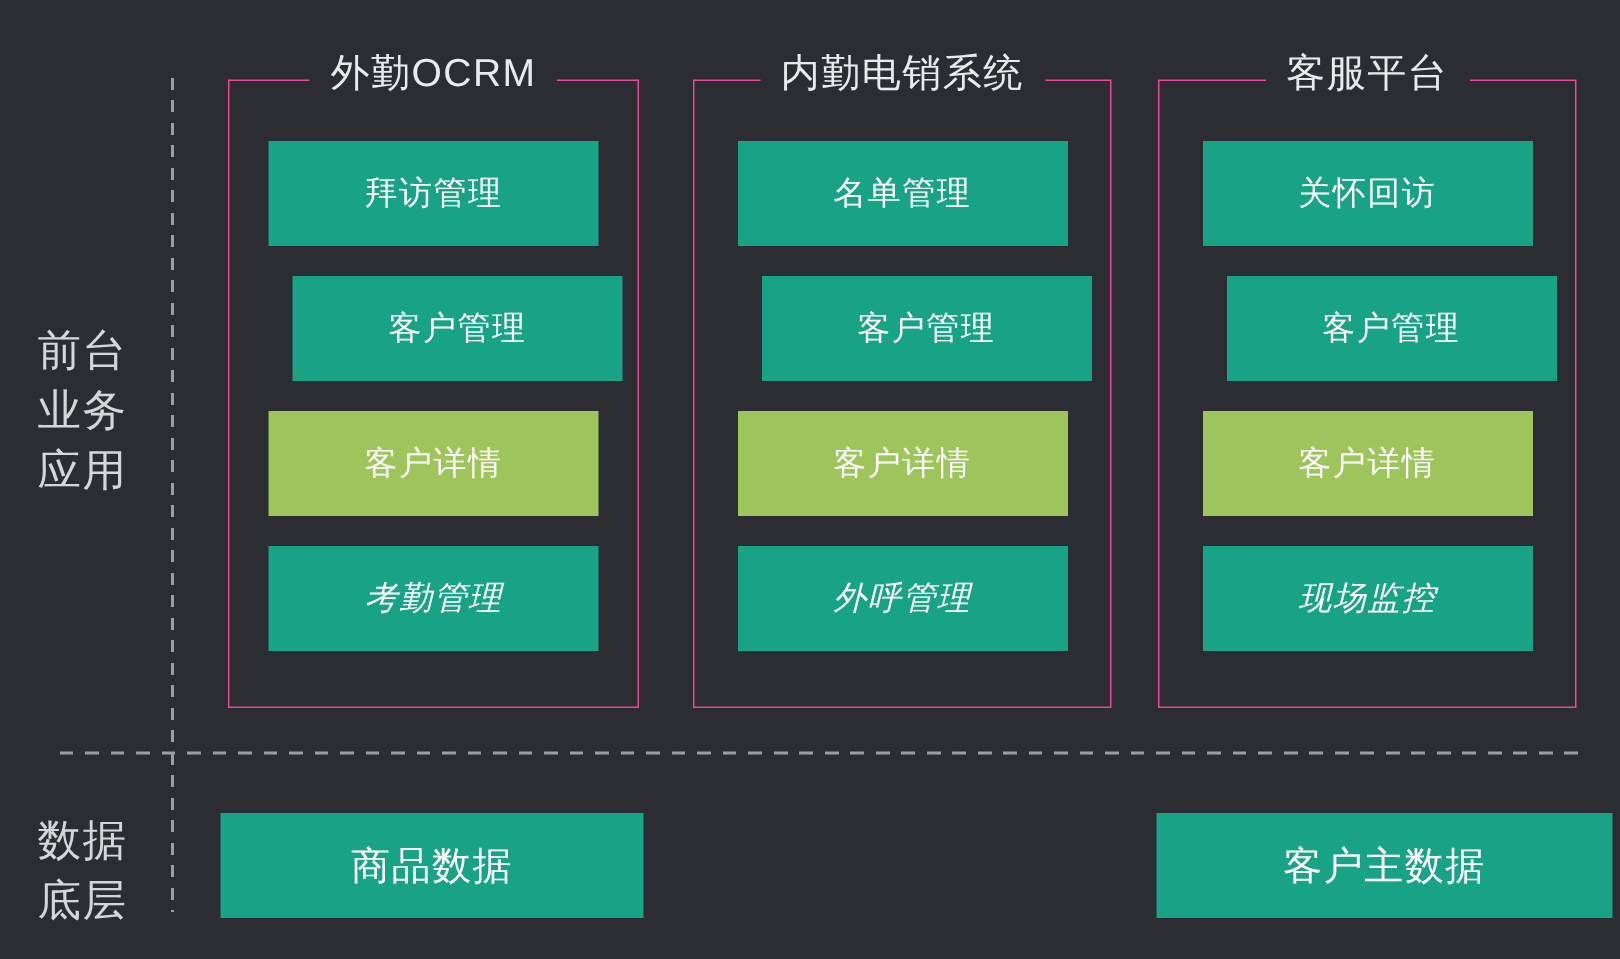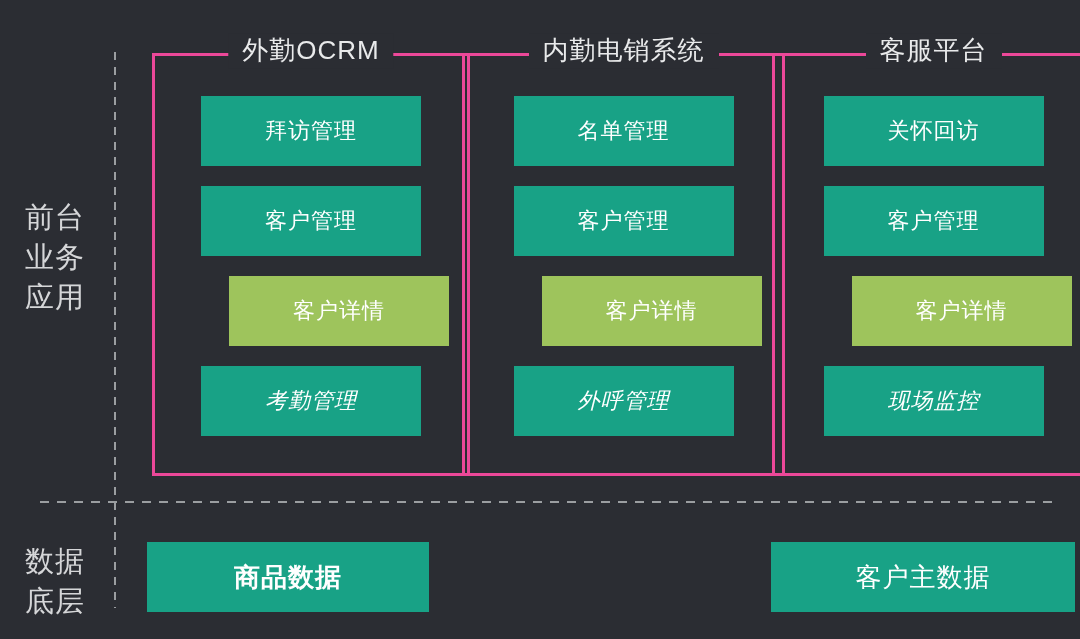--- a/index.html
+++ b/index.html
@@ -15,47 +15,47 @@
   .hdash{
     position:absolute;left:40px;top:501px;width:1013px;height:2px;
     background:repeating-linear-gradient(to right,#9b9ea1 0 9px,transparent 9px 17px);
   }
   
   .side-label{
     position:absolute;left:25px;color:#d5d6d8;font-size:29px;line-height:40px;
     letter-spacing:1px;white-space:nowrap;
   }
   .side-label span{display:block;}
-  .front-label{top:197px;}
+  .front-label{top:214px;}
   .data-label{top:541px;}
   
-  .group{position:absolute;top:53px;height:417px;border:3px solid #ec4899;padding-left:40px;}
+  .group{position:absolute;top:53px;height:417px;border:1px solid #ec4899;}
   .group-1{left:152px;width:272px;}
   .group-2{left:462px;width:277px;}
   .group-3{left:772px;width:277px;}
   .group-title{
     position:absolute;top:0;left:50%;transform:translate(-50%,-65%);
     background:#2b2d33;padding:0 14px;font-size:26px;color:#e9eaeb;
     letter-spacing:1px;white-space:nowrap;
   }
   
   .module{
     position:absolute;left:50%;transform:translateX(-50%);width:220px;height:70px;
     background:#18a286;color:#ffffff;font-size:22px;letter-spacing:1px;
     display:flex;align-items:center;justify-content:center;white-space:nowrap;
   }
-  .m1{top:40px;} .m2{top:130px;} .m3{top:220px;} .m4{top:310px;font-style:italic;}
-  .module.highlight{background:#9ec45c;margin-left:28px;}
+  .m1{top:40px;} .m2{top:130px;margin-left:16px;} .m3{top:220px;} .m4{top:310px;font-style:italic;}
+  .module.highlight{background:#9ec45c;}
   
   .data-box{
     position:absolute;top:542px;height:70px;background:#18a286;color:#ffffff;
     font-size:26px;letter-spacing:1px;display:flex;align-items:center;
     justify-content:center;white-space:nowrap;
   }
-  .db-1{left:147px;width:282px;font-weight:bold;}
+  .db-1{left:147px;width:282px;}
   .db-2{left:464px;width:277px;}
   .db-3{left:771px;width:304px;text-align:right;}
 </style>
 </head>
 <body>
 
 <div id="canvas">
 
   <div class="vdash"></div>
   <div class="hdash"></div>

